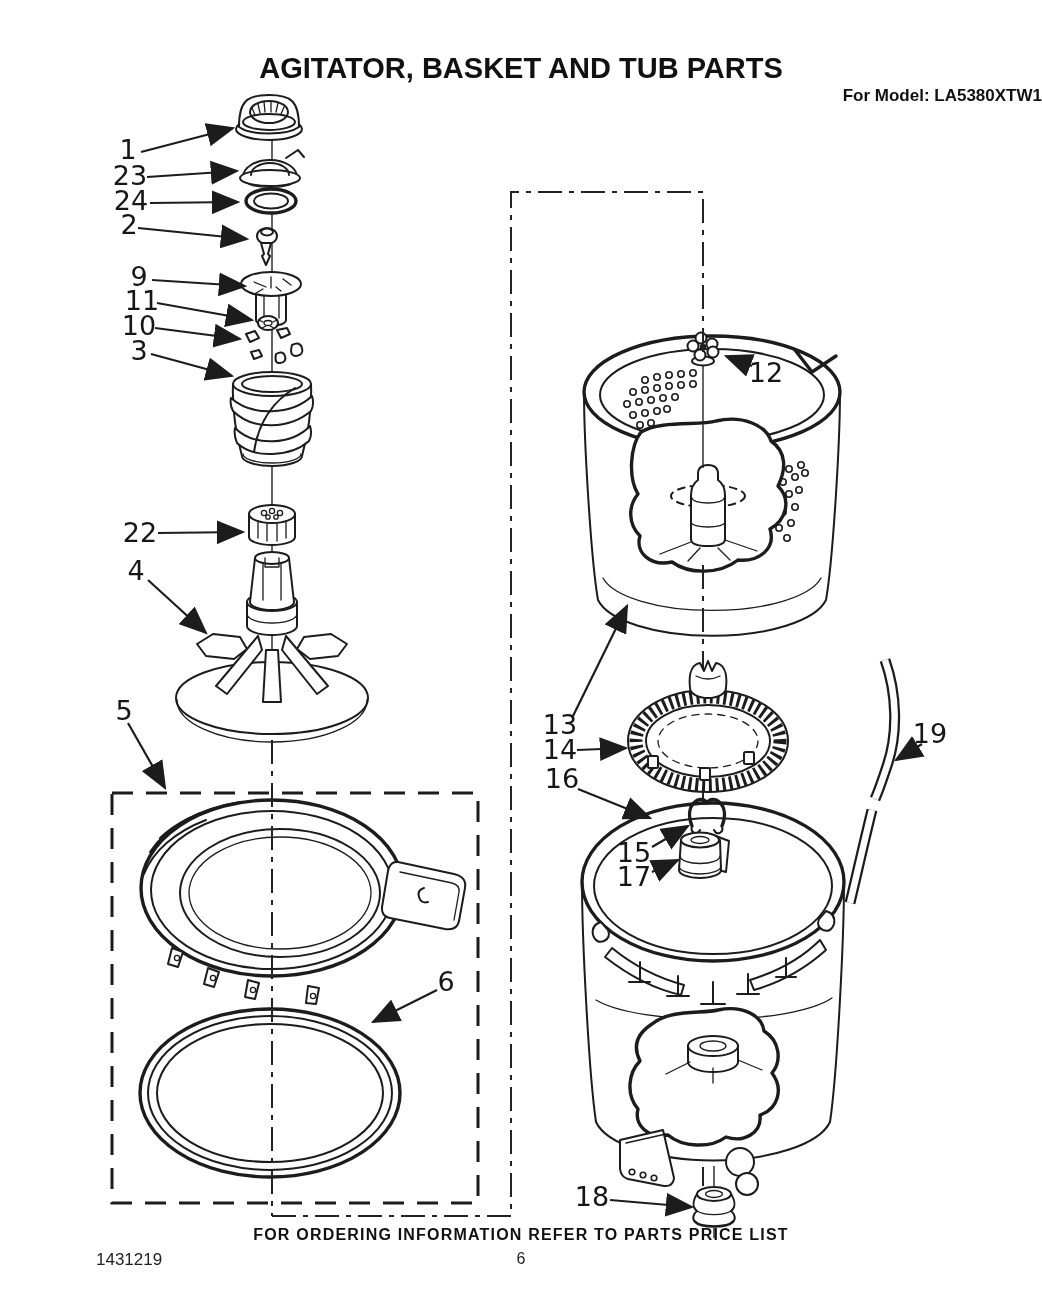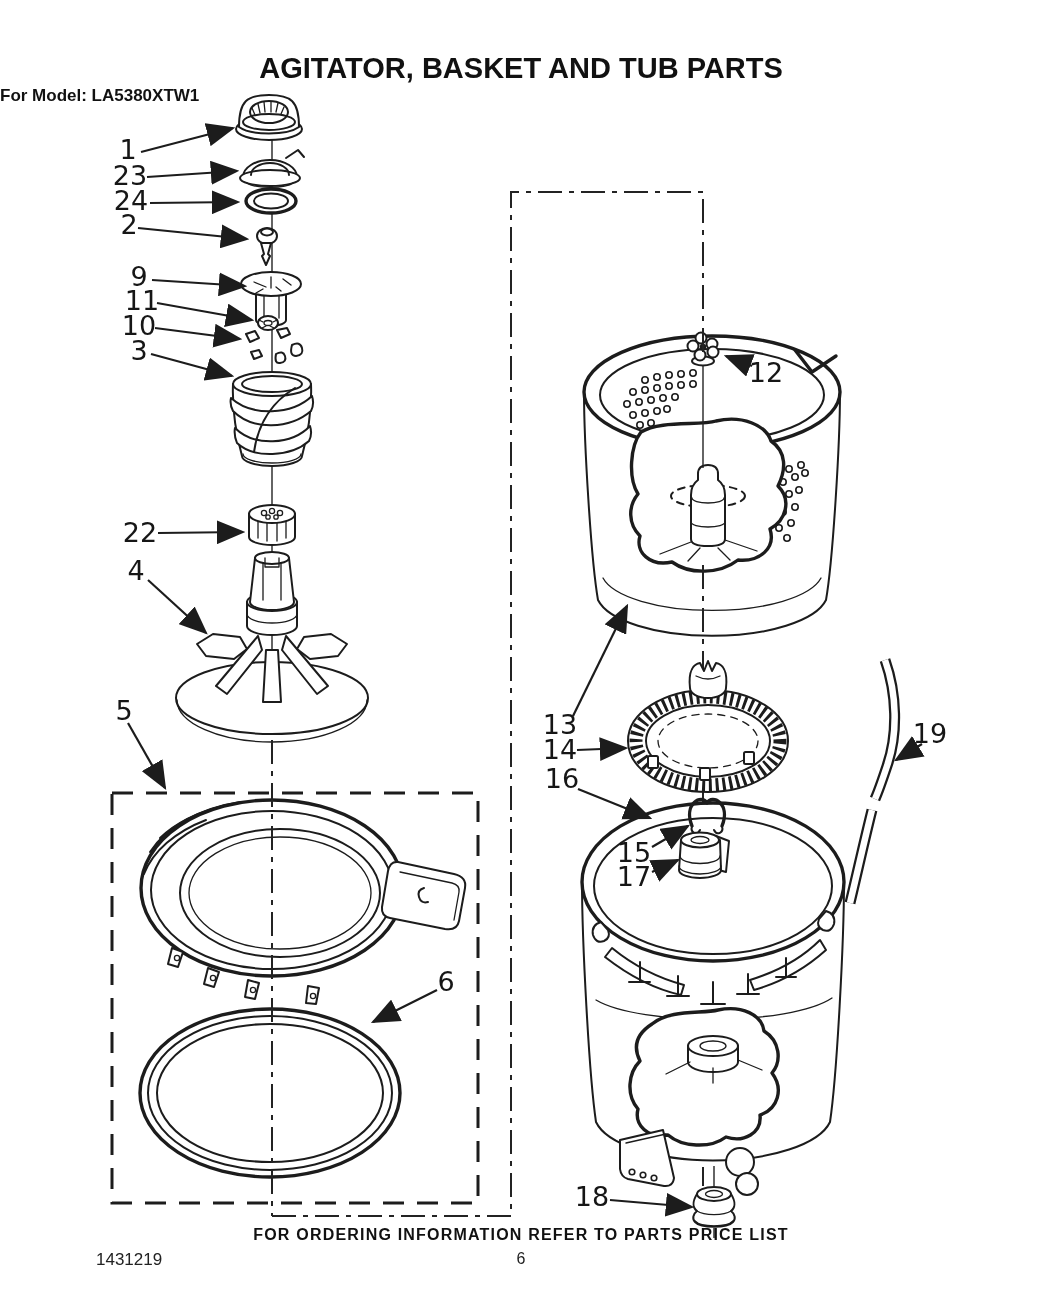--- a/index.html
+++ b/index.html
@@ -5,21 +5,21 @@
   html,body{margin:0;padding:0;background:#ffffff;}
   .sheet{
     position:relative;width:1042px;height:1313px;background:#ffffff;
     font-family:"Liberation Sans",sans-serif;color:#141414;overflow:hidden;
   }
   .hdr-title{
     position:absolute;top:52px;left:0;right:0;text-align:center;
     font-size:29px;font-weight:bold;letter-spacing:0px;color:#111;
   }
   .hdr-model{
-    position:absolute;top:86px;left:0;right:0;text-align:left;
+    position:absolute;top:86px;left:0;right:0;text-align:right;
     font-size:17px;font-weight:bold;color:#111;
   }
   .ftr-note{
     position:absolute;top:1226px;left:0;right:0;text-align:center;
     font-size:16px;font-weight:bold;letter-spacing:1.2px;color:#111;
   }
   .ftr-doc{
     position:absolute;top:1250px;left:96px;font-size:17px;color:#222;
   }
   .ftr-page{

